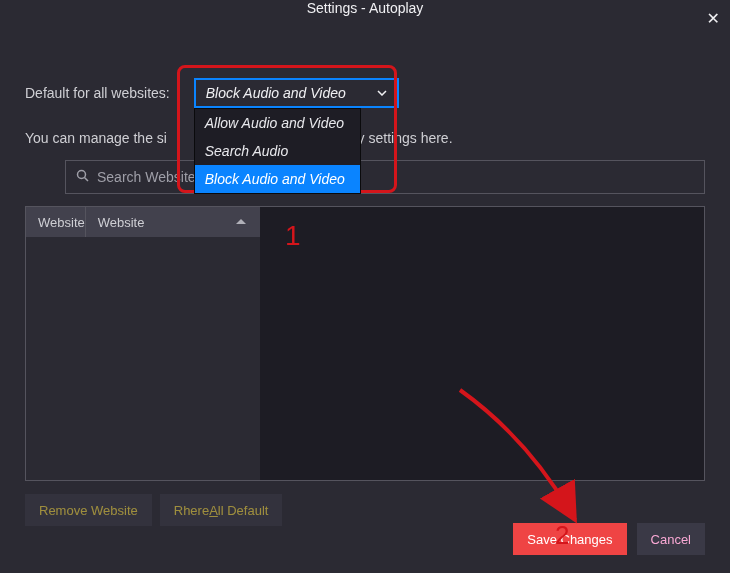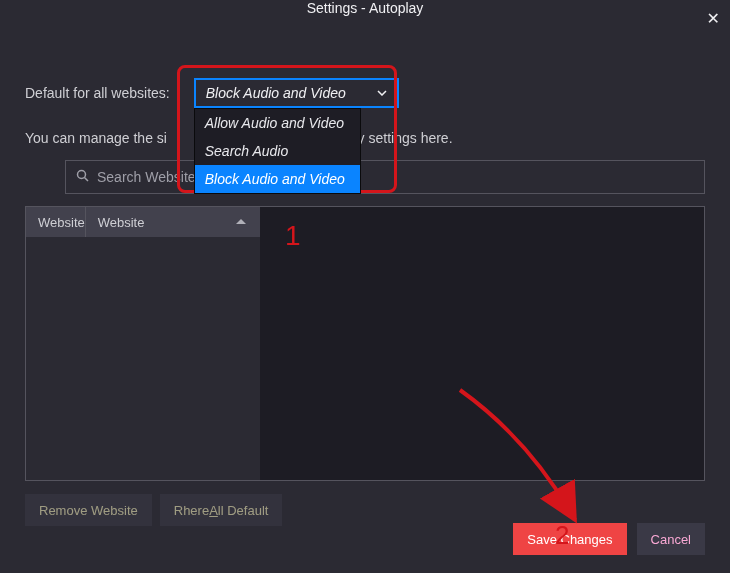--- a/index.html
+++ b/index.html
@@ -52,21 +52,21 @@
       border-left: 5px solid transparent;
       border-right: 5px solid transparent;
       border-bottom: 5px solid #b0b0b8;
     }
     .tbody { flex: 1; background: #1d1c24; }
     .buttons-row {
       margin-top: 13px; display: flex; gap: 8px;
     }
     .btn {
       height: 32px; padding: 0 14px; background: #3a3946;
-      border: none; color: #fef9c3; font-size: 13px;
+      border: none; color: #fde047; font-size: 13px;
       display: inline-flex; align-items: center; cursor: pointer;
       font-family: inherit;
     }
     .btn-disabled { opacity: 0.55; cursor: default; }
     .footer {
       position: absolute; bottom: 18px; right: 25px; display: flex; gap: 10px;
     }
     .btn-primary { background: #ef4444; color: #fff; }
     .btn-secondary { background: #3a3946; color: #f9a8d4; }
     .underline-first::first-letter { text-decoration: underline; }

